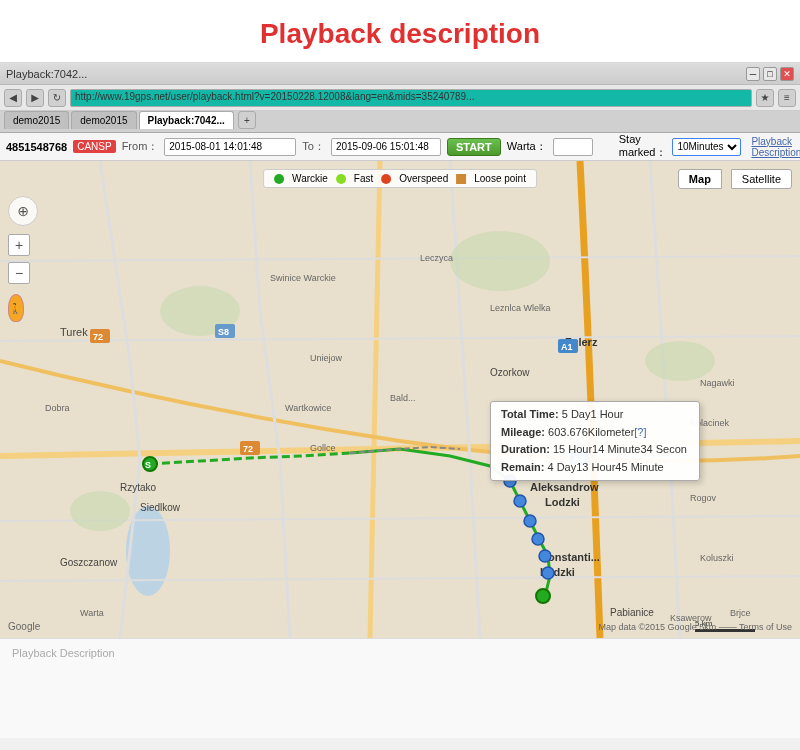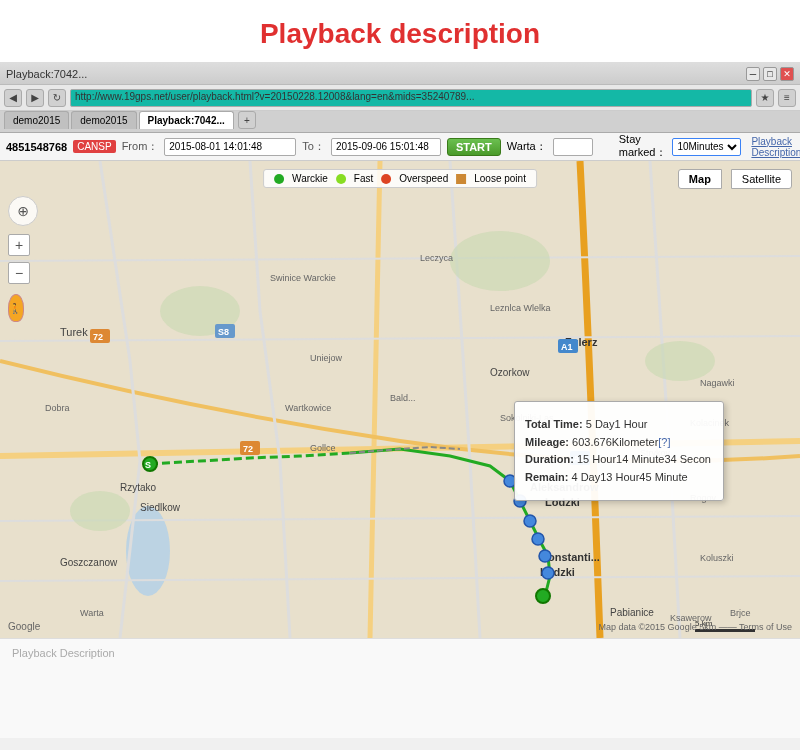--- a/index.html
+++ b/index.html
@@ -204,25 +204,25 @@
       display: flex;
       align-items: center;
       justify-content: center;
       font-size: 10px;
       cursor: pointer;
       border: 1px solid #c88;
     }
     .info-popup {
       position: absolute;
       top: 240px;
-      left: 514px;
+      left: 490px;
       background: rgba(255,255,255,0.95);
       border: 1px solid #aaa;
       border-radius: 3px;
-      padding: 14px 10px;
+      padding: 4px 10px;
       font-size: 11px;
       line-height: 1.6;
       color: #333;
       box-shadow: 2px 2px 6px rgba(0,0,0,0.2);
       min-width: 210px;
     }
     .info-popup b { font-weight: bold; }
     .google-logo {
       position: absolute;
       bottom: 6px;

